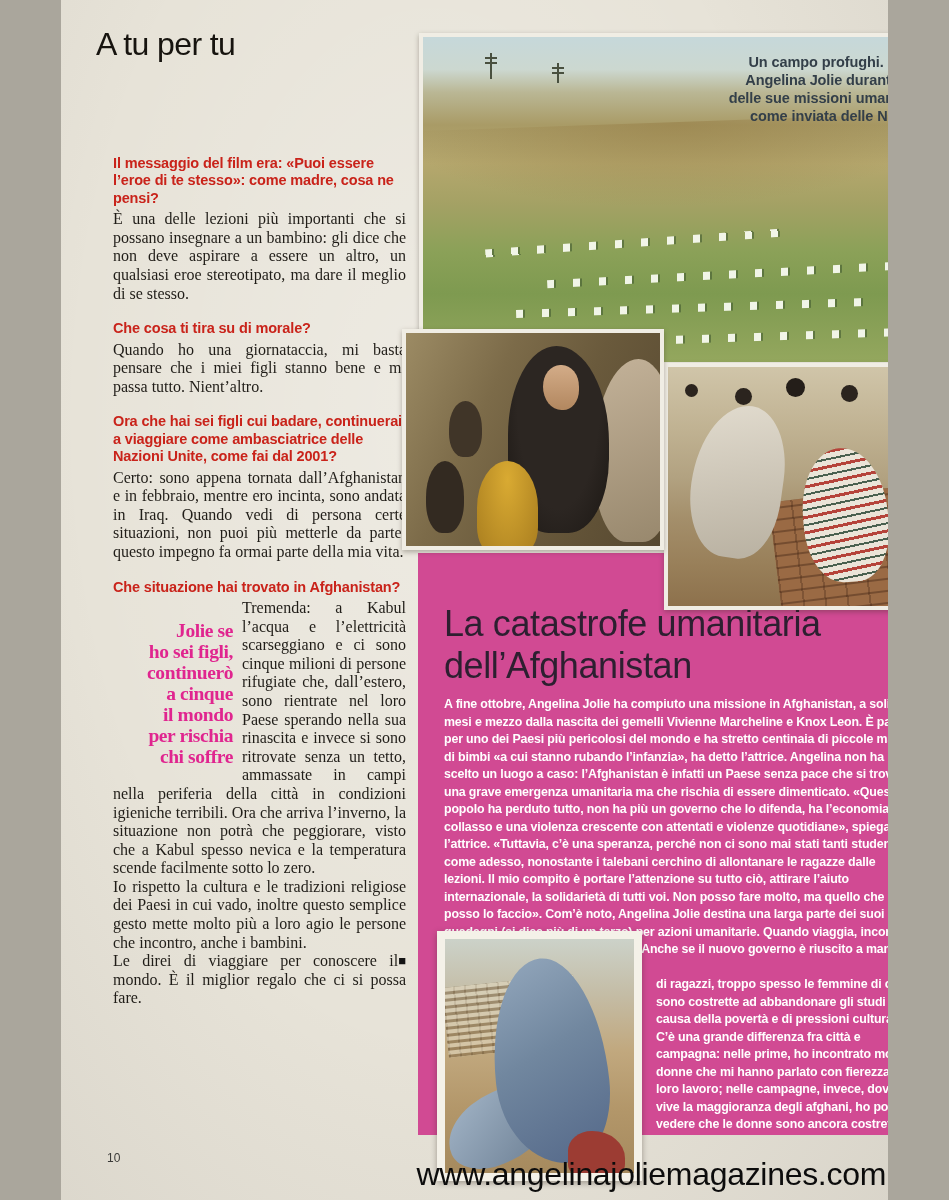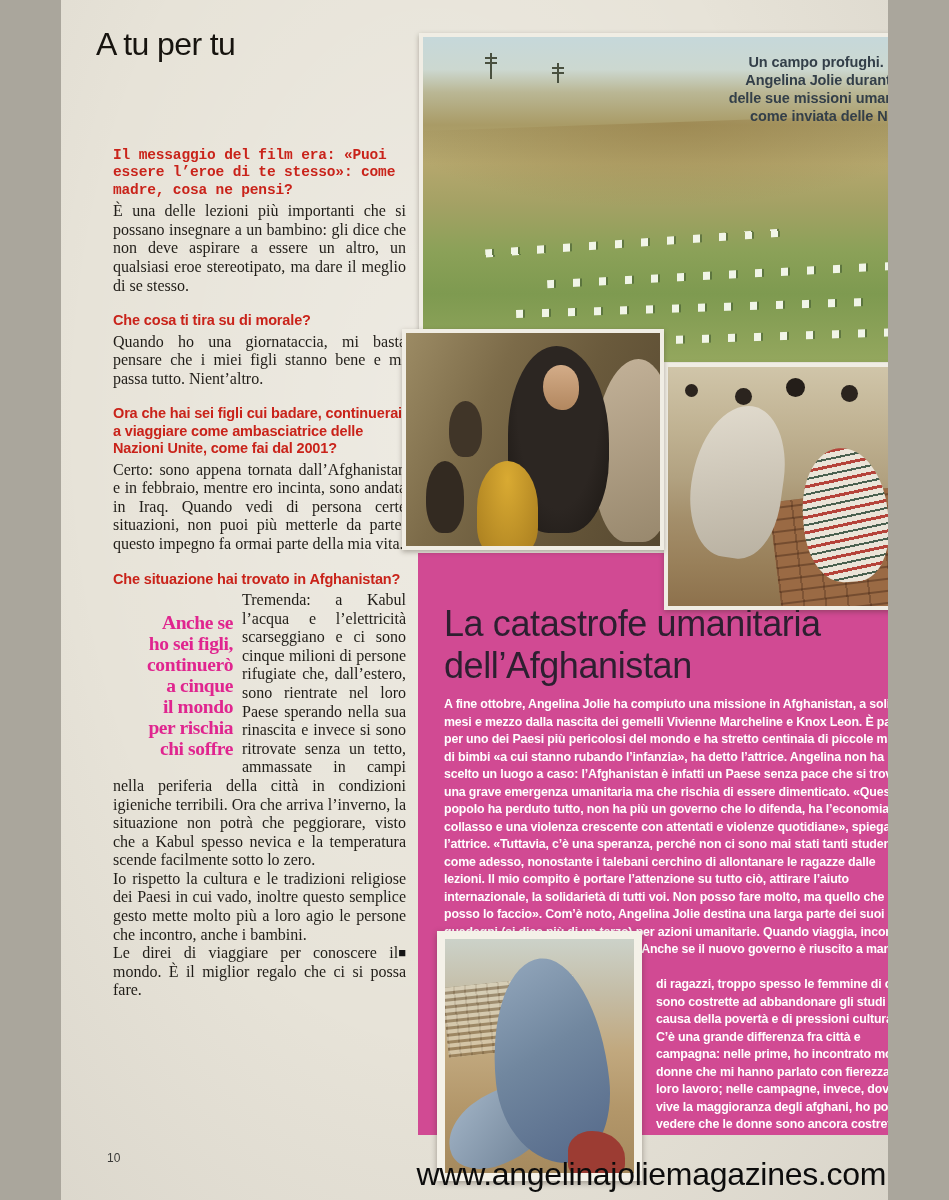--- a/index.html
+++ b/index.html
@@ -12,21 +12,21 @@
   }
 
   
   .headline { position:absolute; left:35px; top:26px; font-size:32px; font-weight:500;
               color:#17140f; letter-spacing:-0.6px; }
 
   
   .col { position:absolute; left:52px; top:147px; width:293px; }
   .q { color:#c9231a; font-weight:bold; font-size:14.5px; line-height:17.4px;
        letter-spacing:-0.15px; margin:17px 0 3px; }
-  .q.first { margin-top:0;font-family:Liberation Mono, monospace; }
+  .q.first { margin-top:8px; }
   .a { font-family:"Liberation Serif", serif; font-size:16px; line-height:18.6px;
        color:#201d18; text-align:justify; margin:0; }
   .pullquote { float:left; width:128px; margin:21px 9px 6px -8px; text-align:right;
        color:#e0258f; font-weight:bold; font-size:19.5px; line-height:21px; letter-spacing:-0.4px; }
   .pullquote span { display:block; }
   .endmark { float:right; color:#141414; font-size:13px; line-height:18px; }
 
   
   .photo { position:absolute; border:4px solid #f0ede4; box-shadow:0 2px 5px rgba(55,45,35,.35); overflow:hidden; }
 
@@ -127,21 +127,21 @@
 
     <p class="q">Che cosa ti tira su di morale?</p>
     <p class="a">Quando ho una giornataccia, mi basta pensare che i miei figli stanno bene e mi passa tutto. Nient’altro.</p>
 
     <p class="q">Ora che hai sei figli cui badare, continuerai a viaggiare come ambasciatrice delle Nazioni Unite, come fai dal 2001?</p>
     <p class="a">Certo: sono appena tornata dall’Afghanistan e in febbraio, mentre ero incinta, sono andata in Iraq. Quando vedi di persona certe situazioni, non puoi più metterle da parte: questo impegno fa ormai parte della mia vita.</p>
 
     <p class="q">Che situazione hai trovato in Afghanistan?</p>
     <p class="a">
       <span class="pullquote">
-        <span>Anche se</span>
+        <span>Jolie se</span>
         <span>ho sei figli,</span>
         <span>continuerò</span>
         <span>a cinque</span>
         <span>il mondo</span>
         <span>per rischia</span>
         <span>chi soffre</span>
       </span><span>Tremenda: a Kabul l’acqua e l’elettricità scarseggiano e ci sono cinque milioni di persone rifugiate che, dall’estero, sono rientrate nel loro Paese sperando nella sua rinascita e invece si sono ritrovate senza un tetto, ammassate in campi nella periferia della città in condizioni igieniche terribili. Ora che arriva l’inverno, la situazione non potrà che peggiorare, visto che a Kabul spesso nevica e la temperatura scende facilmente sotto lo zero.</span>
     </p>
 
     <p class="a">Io rispetto la cultura e le tradizioni religiose dei Paesi in cui vado, inoltre questo semplice gesto mette molto più a loro agio le persone che incontro, anche i bambini.</p>

